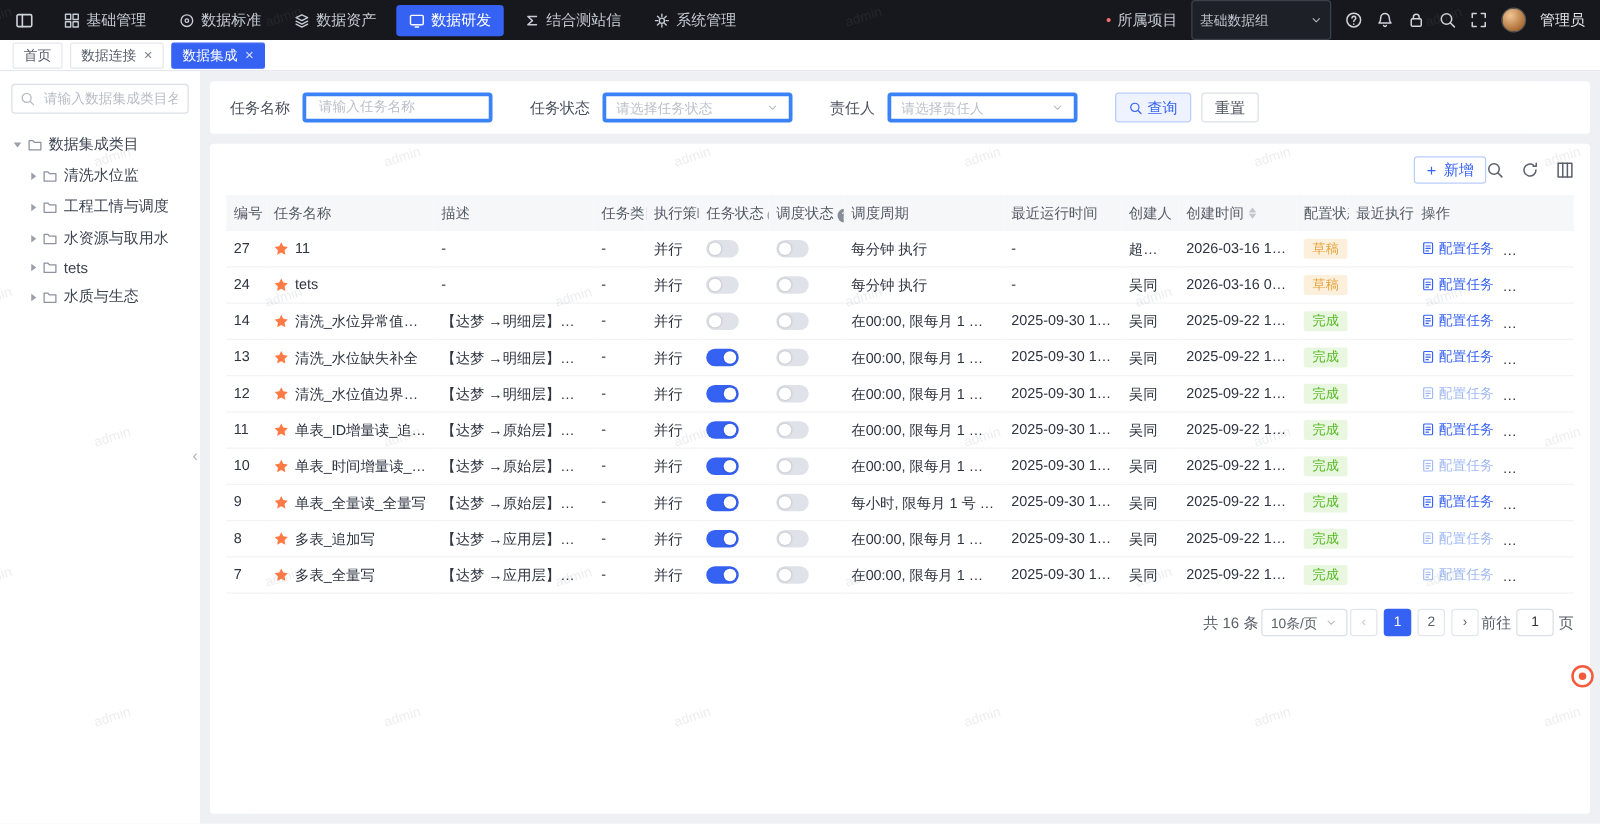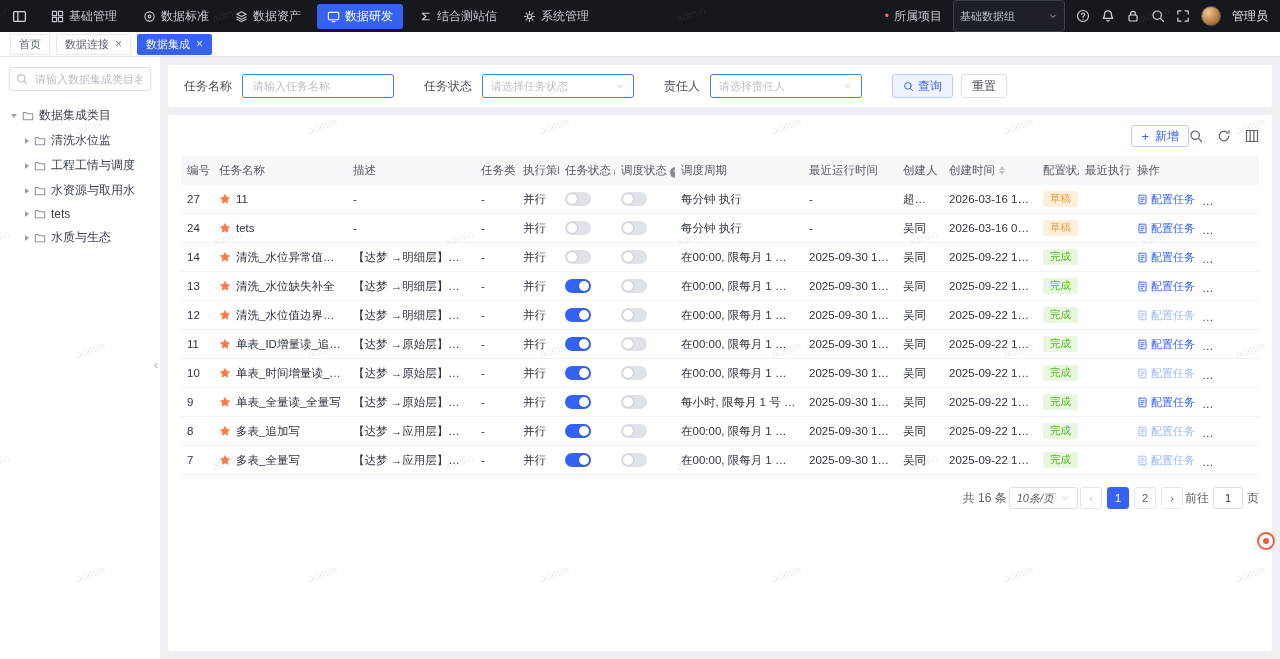--- a/index.html
+++ b/index.html
@@ -46,21 +46,21 @@
   .caret { width:0; height:0; border-left:4px solid #9aa0a9; border-top:3.5px solid transparent; border-bottom:3.5px solid transparent; flex:none; }
   .caret.down { border-left:3.5px solid transparent; border-right:3.5px solid transparent; border-top:4px solid #9aa0a9; border-bottom:none; }
   .tnode .ic { color:#8d939e; width:12px; height:12px; }
   .collapse { position:absolute; left:154px; top:300px; color:#b0b4bc; font-size:13px; z-index:5; cursor:pointer; }
 
   .main { flex:1; min-width:0; padding:8px; display:flex; flex-direction:column; gap:8px; }
 
   
   .fcard { background:#fff; border-radius:3px; padding:9px 16px; display:flex; align-items:center; color:#4b515c; flex:none; }
   .fgroup { display:flex; align-items:center; gap:10px; margin-right:30px; }
-  .fld { width:152px; height:24px; border:1px solid #3b82f6; border-radius:3px; display:flex; align-items:center; justify-content:space-between; padding:0 8px; background:#fff; }
+  .fld { width:152px; height:24px; border:3px solid #3b82f6; border-radius:3px; display:flex; align-items:center; justify-content:space-between; padding:0 8px; background:#fff; }
   .fld input { border:0; outline:0; width:100%; font-size:11px; color:#333; font-family:inherit; }
   .fld input::placeholder { color:#bcc0c8; }
   .ph { color:#bcc0c8; font-size:11px; white-space:nowrap; overflow:hidden; }
   .chev { width:10px; height:10px; color:#b6bac2; }
   .btns { display:flex; gap:8px; }
   .btn { height:24px; border-radius:3px; font-size:12px; display:inline-flex; align-items:center; gap:4px; padding:0 10px; cursor:pointer; }
   .btn .ic { width:11px; height:11px; }
   .btn.q { background:#eef3ff; border:1px solid #b9cdfd; color:#3662f4; }
   .btn.r { background:#fff; border:1px solid #dcdfe6; color:#4b515c; }
 
@@ -93,21 +93,21 @@
   .bdg { display:inline-block; font-size:10.5px; padding:1px 7px; border-radius:2px; }
   .bdg.draft { color:#e6a23c; background:#fcf0dc; }
   .bdg.done { color:#52b81f; background:#e9f7e0; }
 
   .op { color:#3662f4; display:inline-flex; align-items:center; gap:3px; margin-right:7px; cursor:pointer; font-size:11px; }
   .op .ic { width:11px; height:11px; }
   .op.dis { color:#9fb9f7; }
 
   
   .pager { display:flex; justify-content:flex-end; align-items:center; gap:2px; margin-top:12px; font-size:12px; color:#5a6069; }
-  .psel { height:22px; border:1px solid #dcdfe6; border-radius:3px; display:flex; align-items:center; gap:6px; padding:0 7px; font-size:11px; cursor:pointer;font-style:italic; }
+  .psel { height:22px; border:1px solid #dcdfe6; border-radius:3px; display:flex; align-items:center; gap:6px; padding:0 7px; font-size:11px; cursor:pointer; }
   .pages { display:flex; gap:5px; align-items:center; }
   .pbtn { min-width:22px; height:22px; border:1px solid #e3e6eb; border-radius:3px; background:#fff; display:flex; align-items:center; justify-content:center; font-size:11px; color:#5a6069; cursor:pointer; padding:0 4px; }
   .pbtn.active { background:#3662f4; color:#fff; border-color:#3662f4; }
   .pbtn.dis { color:#c3c7cf; }
   .goto { display:flex; align-items:center; gap:4px; }
   .goto input { width:30px; height:22px; border:1px solid #dcdfe6; border-radius:3px; text-align:center; font-size:11px; color:#333; outline:none; font-family:inherit; }
 
   
   .wm { position:absolute; inset:0; pointer-events:none; z-index:90; overflow:hidden; }
   .wm span { position:absolute; color:rgba(120,125,135,.14); font-size:11px; transform:rotate(-18deg); white-space:nowrap; }

